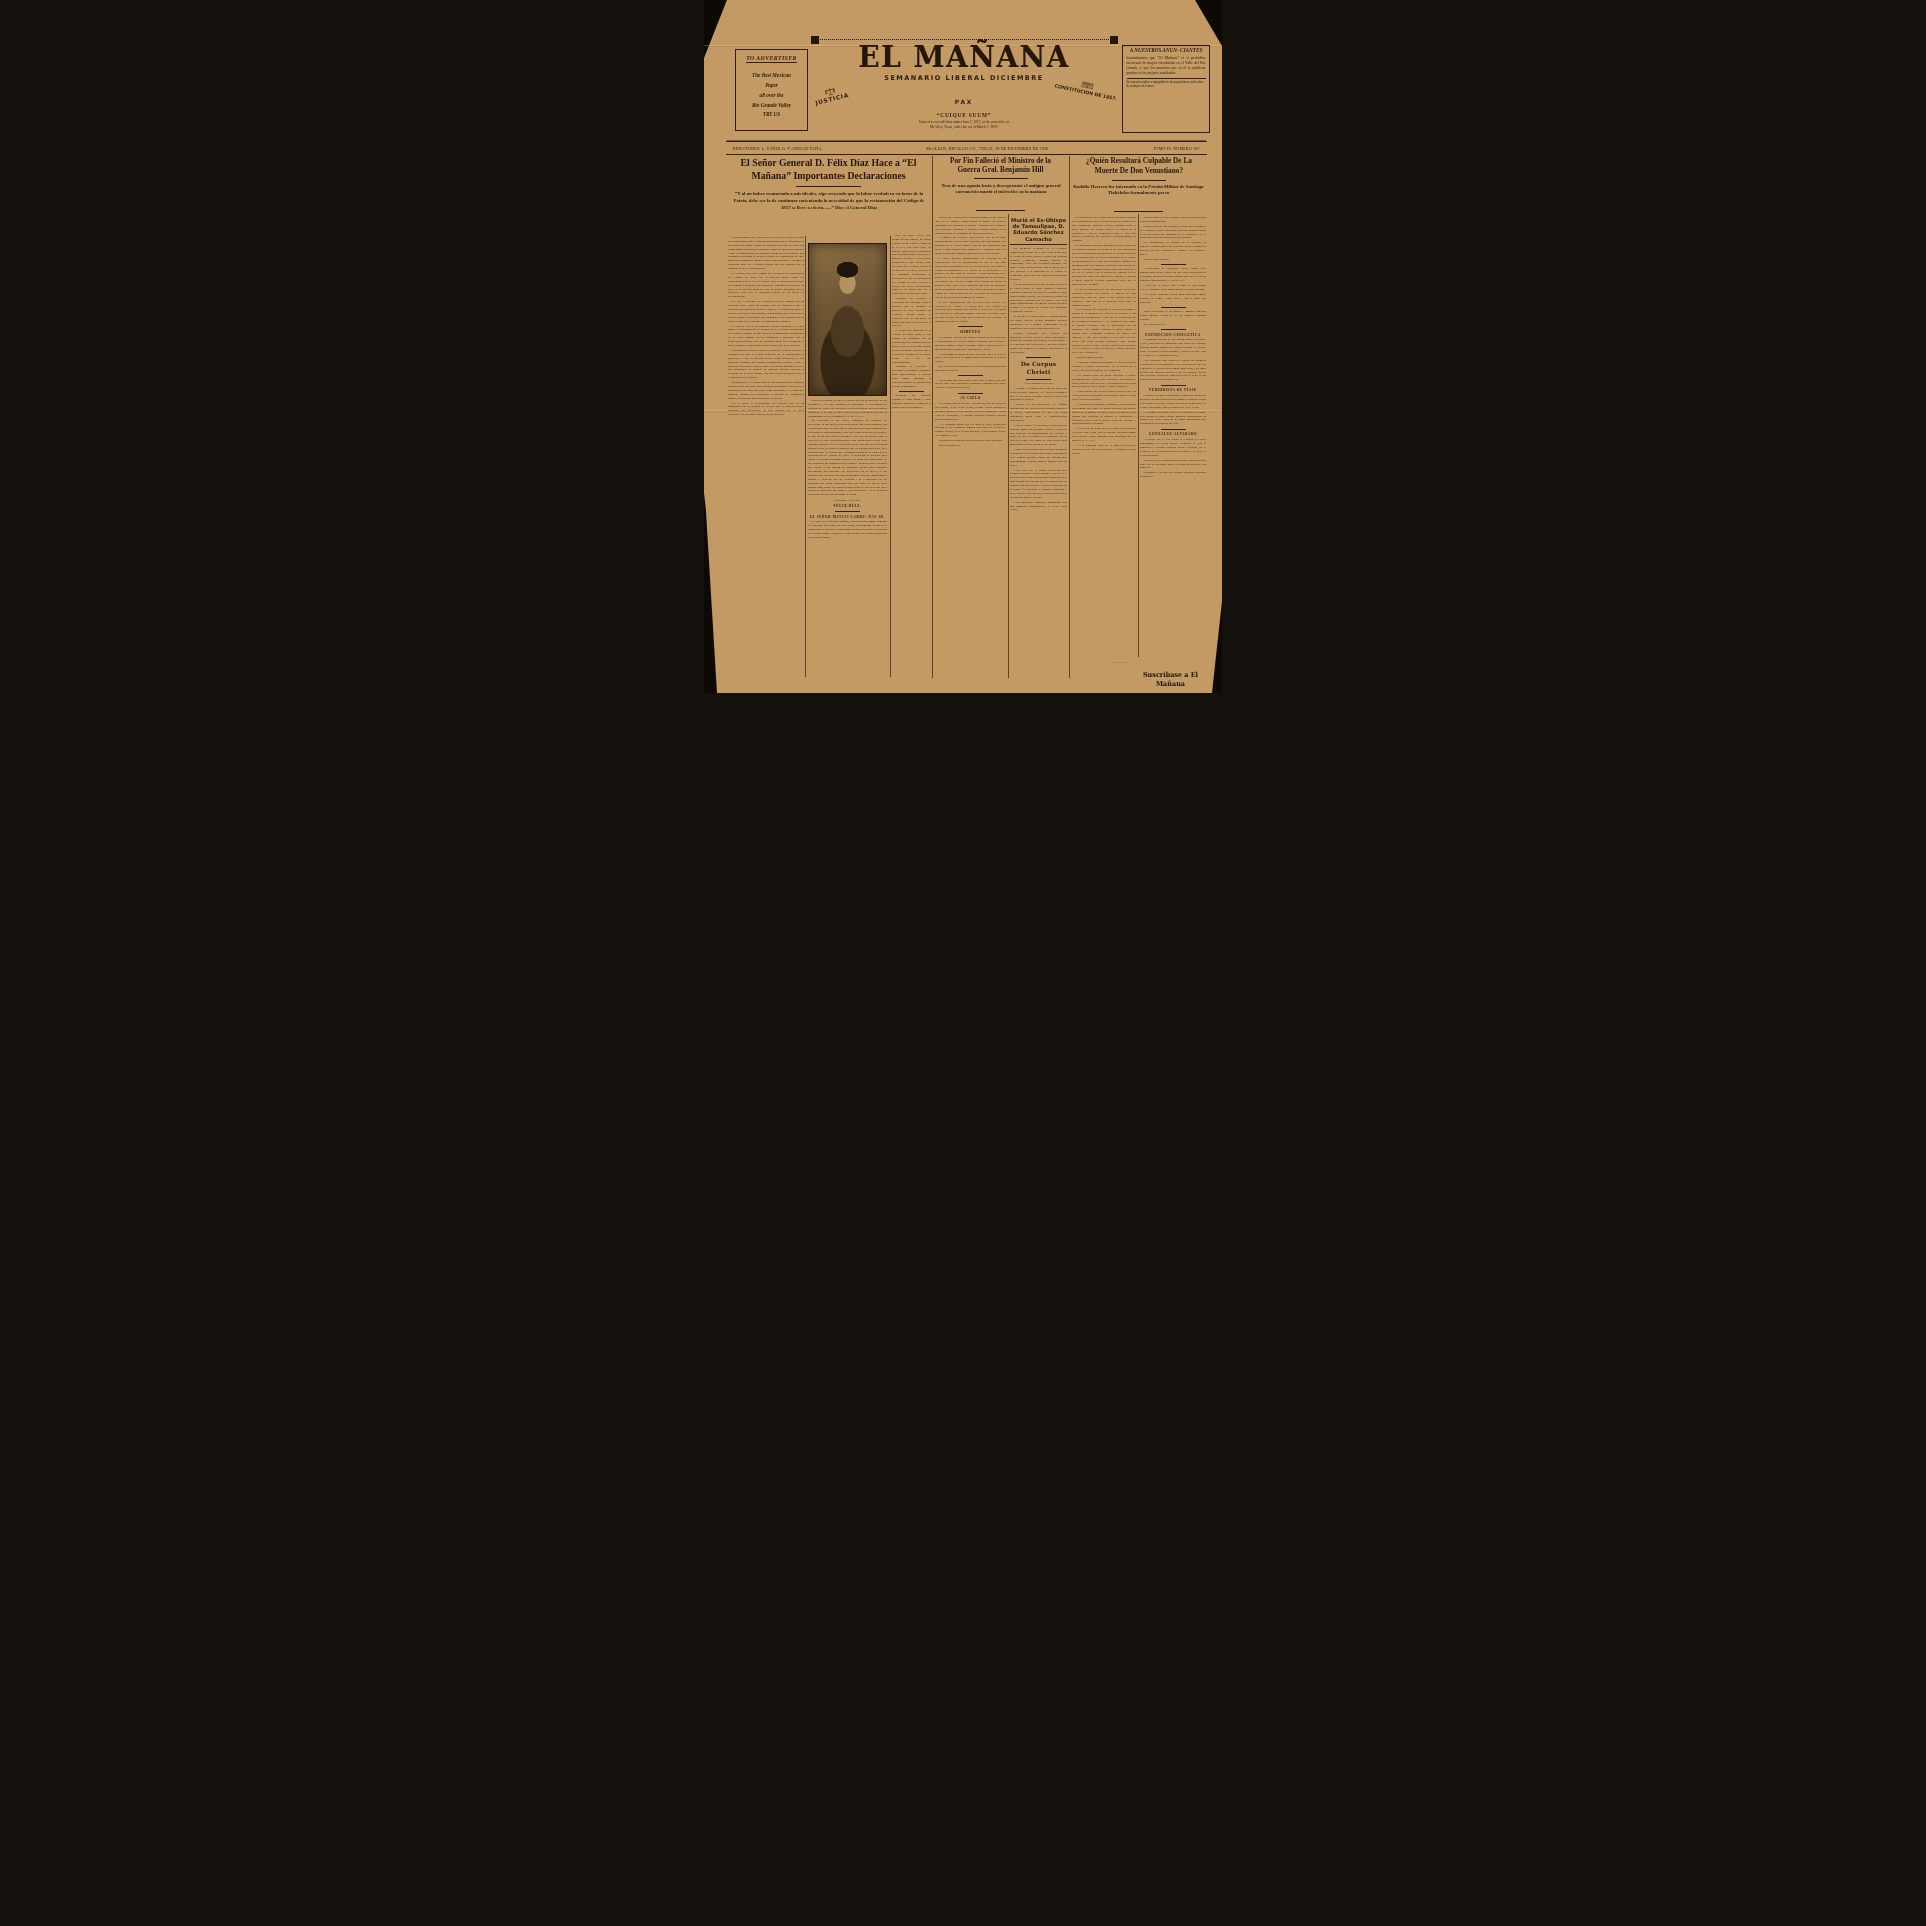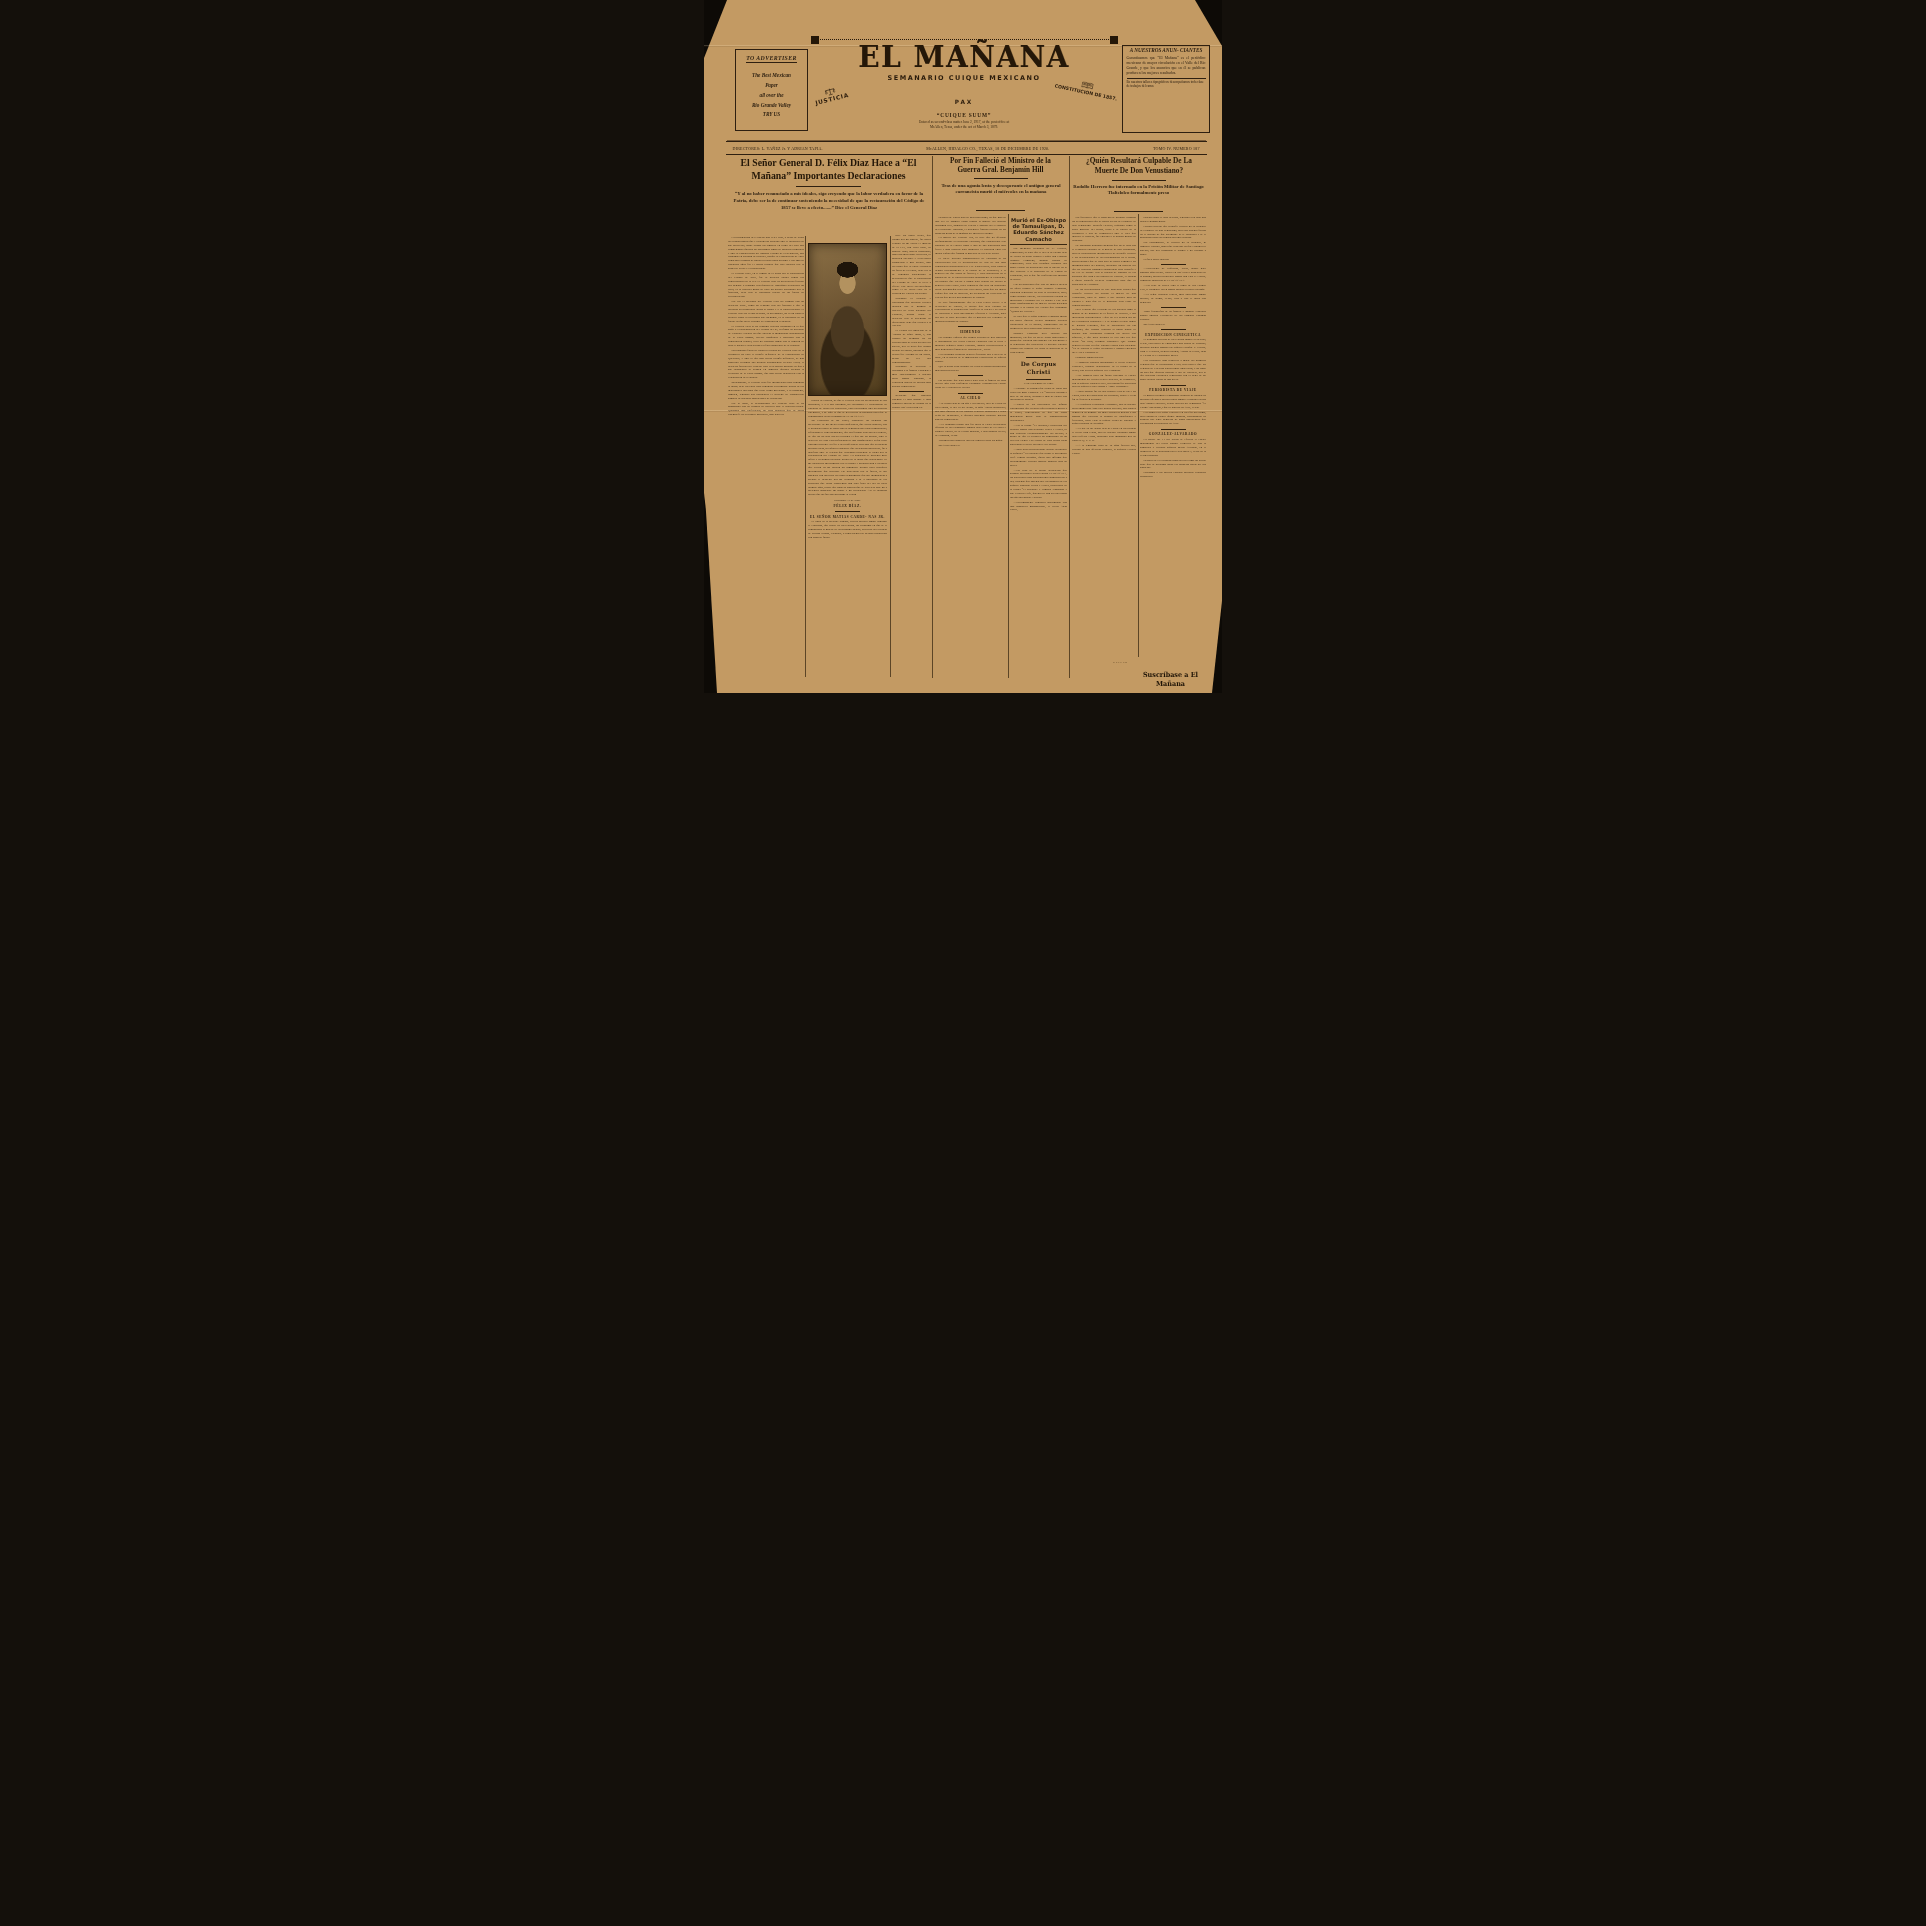--- a/index.html
+++ b/index.html
@@ -97,21 +97,21 @@
     <div class="l">The Best Mexican</div>
     <div class="l">Paper</div>
     <div class="l">all over the</div>
     <div class="l">Rio Grande Valley</div>
     <div class="l">TRY US</div>
   </div>
 
   <div id="masthead">
     <div id="mast-rays"></div>
     <div id="masthead-title">EL MAÑANA</div>
-    <div id="masthead-subtitle">SEMANARIO CUIQUE MEXICANO</div>
+    <div id="masthead-subtitle">SEMANARIO LIBERAL DICIEMBRE</div>
     <div id="justicia" class="motto">
       <svg class="m-icon" width="10" height="7.7" viewBox="0 0 26 20">
           <g stroke="#2b1c0c" stroke-width="1.6" fill="none">
             <line x1="13" y1="1" x2="13" y2="15"></line>
             <line x1="2" y1="4" x2="24" y2="4"></line>
             <path d="M2 4 L-1 11 M2 4 L5 11 M-1 11 Q2 15 5 11"></path>
             <path d="M24 4 L21 11 M24 4 L27 11 M21 11 Q24 15 27 11"></path>
             <line x1="8" y1="17" x2="18" y2="17"></line>
           </g>
         </svg>

